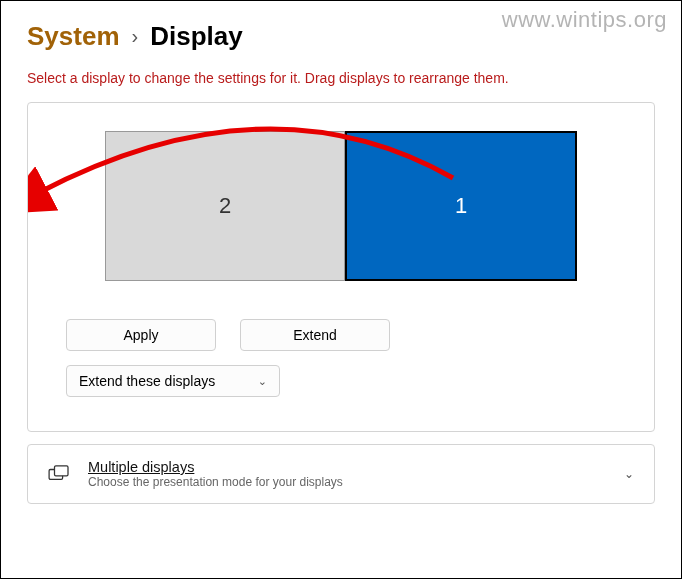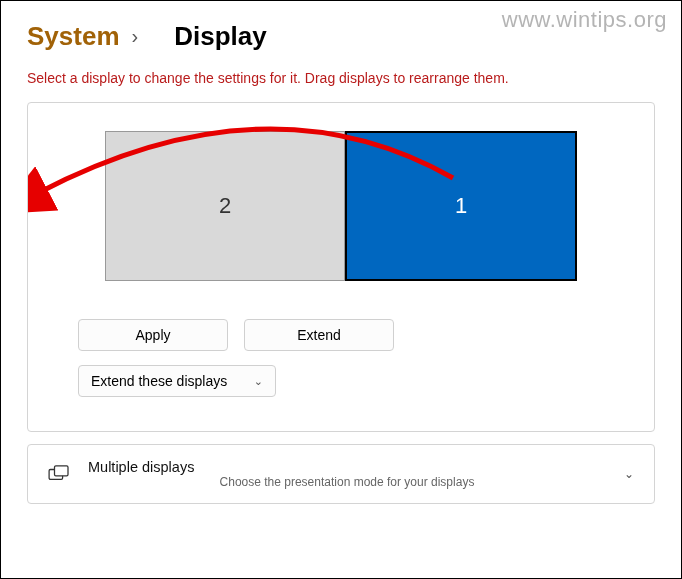--- a/index.html
+++ b/index.html
@@ -33,21 +33,20 @@
       color: #a16207;
     }
     .breadcrumb .chevron {
       font-size: 20px;
       color: #555;
     }
     .breadcrumb .current {
       font-size: 26px;
       font-weight: 700;
       color: #000;
-      margin-left: 24px;
     }
     .subtitle {
       font-size: 14px;
       color: #b91c1c;
       margin-bottom: 16px;
     }
     .panel {
       border: 1px solid #d4d4d4;
       border-radius: 4px;
       padding: 18px 18px 20px 18px;
@@ -75,43 +74,43 @@
       color: #333;
     }
     .display-1 {
       width: 232px;
       background: #0067c0;
       color: #fff;
       border: 2px solid #000;
     }
     .btn-row {
       display: flex;
-      gap: 16px;
-      margin-left: 32px;
+      gap: 24px;
+      margin-left: 20px;
       margin-bottom: 14px;
     }
     .btn {
       font-size: 14px;
       padding: 7px 0;
       width: 150px;
       background: #fcfcfc;
       border: 1px solid #d0d0d0;
       border-radius: 4px;
       cursor: pointer;
       text-align: center;
     }
     .btn.highlight {
       border: 3px solid #e60000;
       font-weight: 400;
       width: 150px;
     }
     .dropdown {
       font-size: 14px;
       padding: 7px 12px;
-      width: 198px;
+      width: 214px;
       background: #fcfcfc;
       border: 1px solid #d0d0d0;
       border-radius: 4px;
       cursor: pointer;
       display: flex;
       align-items: center;
       justify-content: space-between;
     }
     .dropdown .chev { font-size: 11px; color: #555; }
     .multi-panel {
@@ -122,22 +121,22 @@
       align-items: center;
       gap: 18px;
       cursor: pointer;
     }
     .multi-icon {
       width: 22px;
       height: 18px;
       flex-shrink: 0;
     }
     .multi-text { flex: 1; }
-    .multi-title { font-size: 14.5px; color: #111; }
-    .multi-sub { font-size: 12px; color: #666; text-align: center; }
+    .multi-title { font-size: 14.5px; color: #111; text-decoration: underline; }
+    .multi-sub { font-size: 12px; color: #666; }
     .multi-chev { font-size: 12px; color: #555; }
     .arrow-overlay {
       position: absolute;
       top: 0;
       left: 0;
       pointer-events: none;
     }
   </style>
 </head>
 <body>

